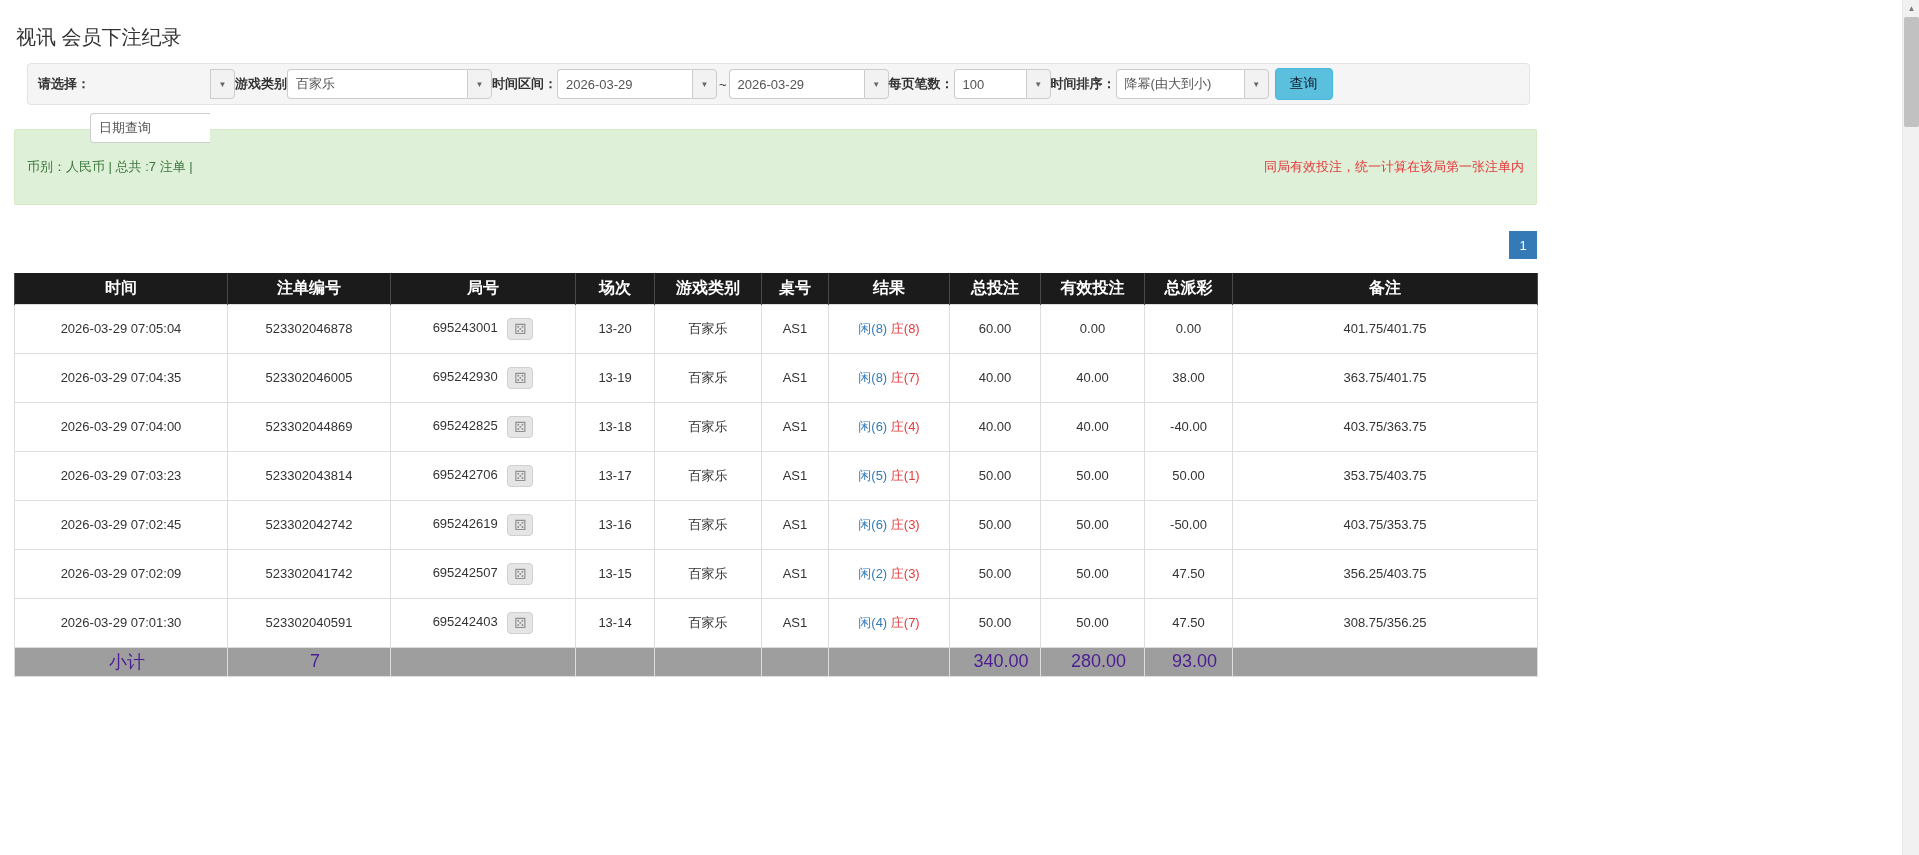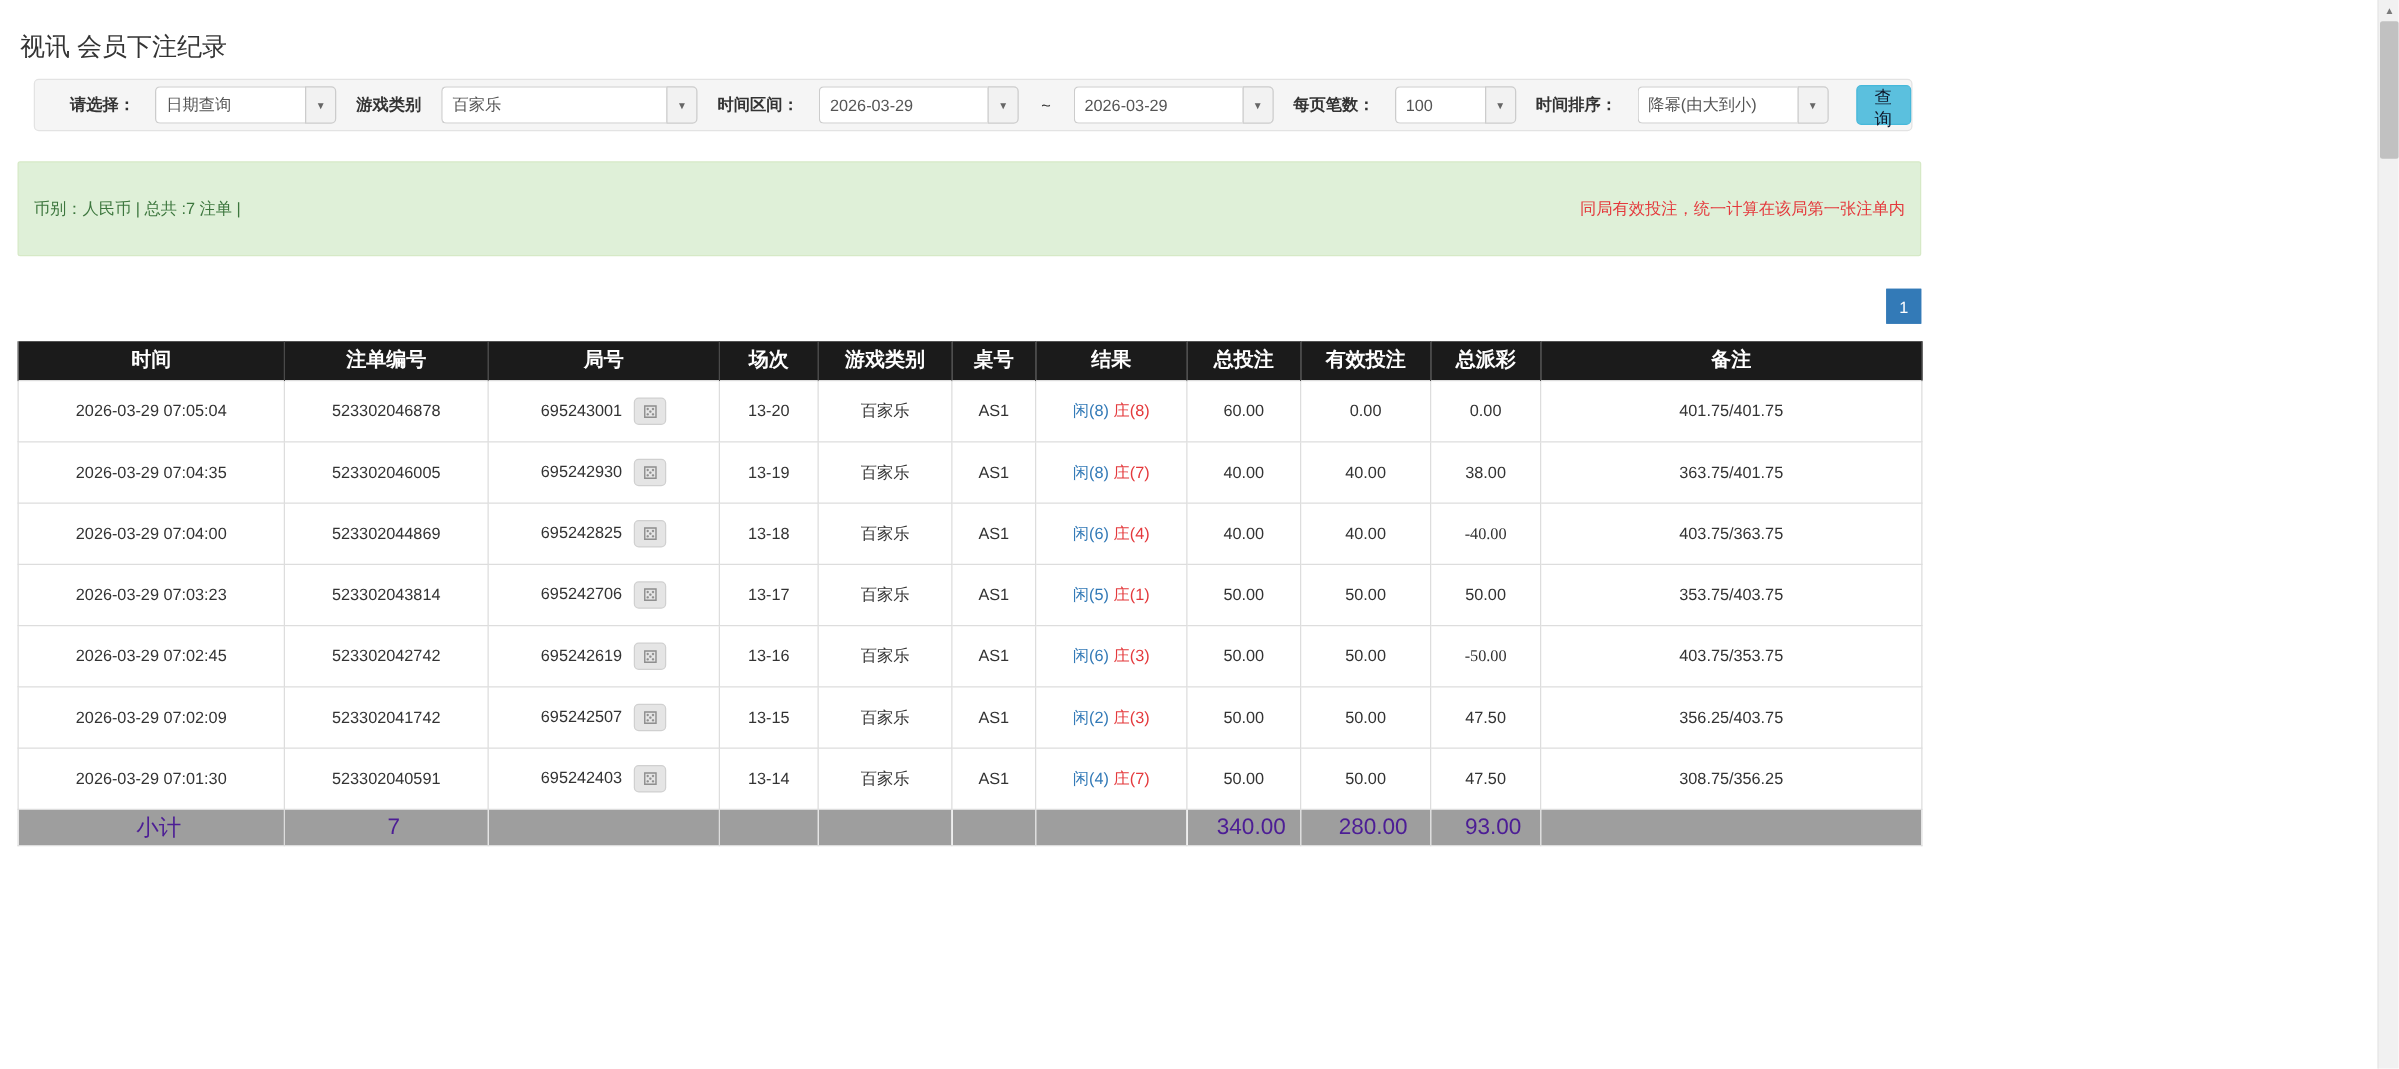--- a/index.html
+++ b/index.html
@@ -10,21 +10,21 @@
     color:#333; font-size:13px;
   }
   .page { width:1537px; padding-left:14px; }
 
   .page-title { font-size:20px; font-weight:500; color:#333; margin:24px 0 12px 2px; }
 
   
   .filter-bar {
     margin-left:13px; width:1503px; height:42px;
     background:#f5f5f5; border:1px solid #e3e3e3; border-radius:4px;
-    display:flex; align-items:center; padding:0 28px; gap:16px;
+    display:flex; align-items:center; padding:0 10px; gap:0;
   }
   .f-label { font-weight:bold; color:#333; white-space:nowrap; }
   .combo { display:flex; align-items:stretch; height:30px; }
   .combo input {
     border:1px solid #ccc; border-right:none; border-radius:4px 0 0 4px;
     padding:0 8px; font-size:13px; color:#555; background:#fff; outline:none;
     font-family:"Liberation Sans","DejaVu Sans",sans-serif; height:30px;
   }
   .combo .caret-btn {
     width:25px; border:1px solid #ccc; border-radius:0 4px 4px 0;
@@ -62,21 +62,21 @@
     height:31px; border-right:1px solid #4a4a4a; border-left:1px solid #4a4a4a;
     text-align:center;
   }
   table.bets td {
     border:1px solid #ddd; text-align:center; height:49px; font-size:13px;
     color:#333; background:#fff; padding:2px 4px; overflow:hidden; white-space:nowrap;
   }
   .amt-blue { color:#337ab7; }
   .res-player { color:#337ab7; }
   .res-banker { color:#e4393c; }
-  td.neg { color:#ff0000;font-family:Liberation Serif, serif; }
+  td.neg { color:#ff0000; }
 
   .dice-btn {
     display:inline-block; width:26px; height:22px; background:#e5e5e5;
     border:1px solid #d0d0d0; border-radius:4px; vertical-align:middle;
     margin-left:6px; line-height:20px; text-align:center; cursor:pointer;
     color:#8f8f8f; font-size:14px;
   }
 
   tr.total-row td {
     background:#9e9e9e; color:#4c1d95; height:25px; font-size:18px;
@@ -101,21 +101,21 @@
 </head>
 <body>
 
 <div class="page">
 
   <div class="page-title">视讯 会员下注纪录</div>
 
   <div class="filter-bar">
     <span class="f-label">请选择：</span>
     <span class="combo">
-      <input style="width: 120px;" readonly="" value="日期查询">
+      <input style="width: 120px; margin-top: 44px;" readonly="" value="日期查询">
       <span class="caret-btn">
           <span>▼</span>
         </span>
     </span>
 
     <span class="f-label">游戏类别</span>
     <span class="combo">
       <input style="width: 180px;" readonly="" value="百家乐">
       <span class="caret-btn">
           <span>▼</span>

